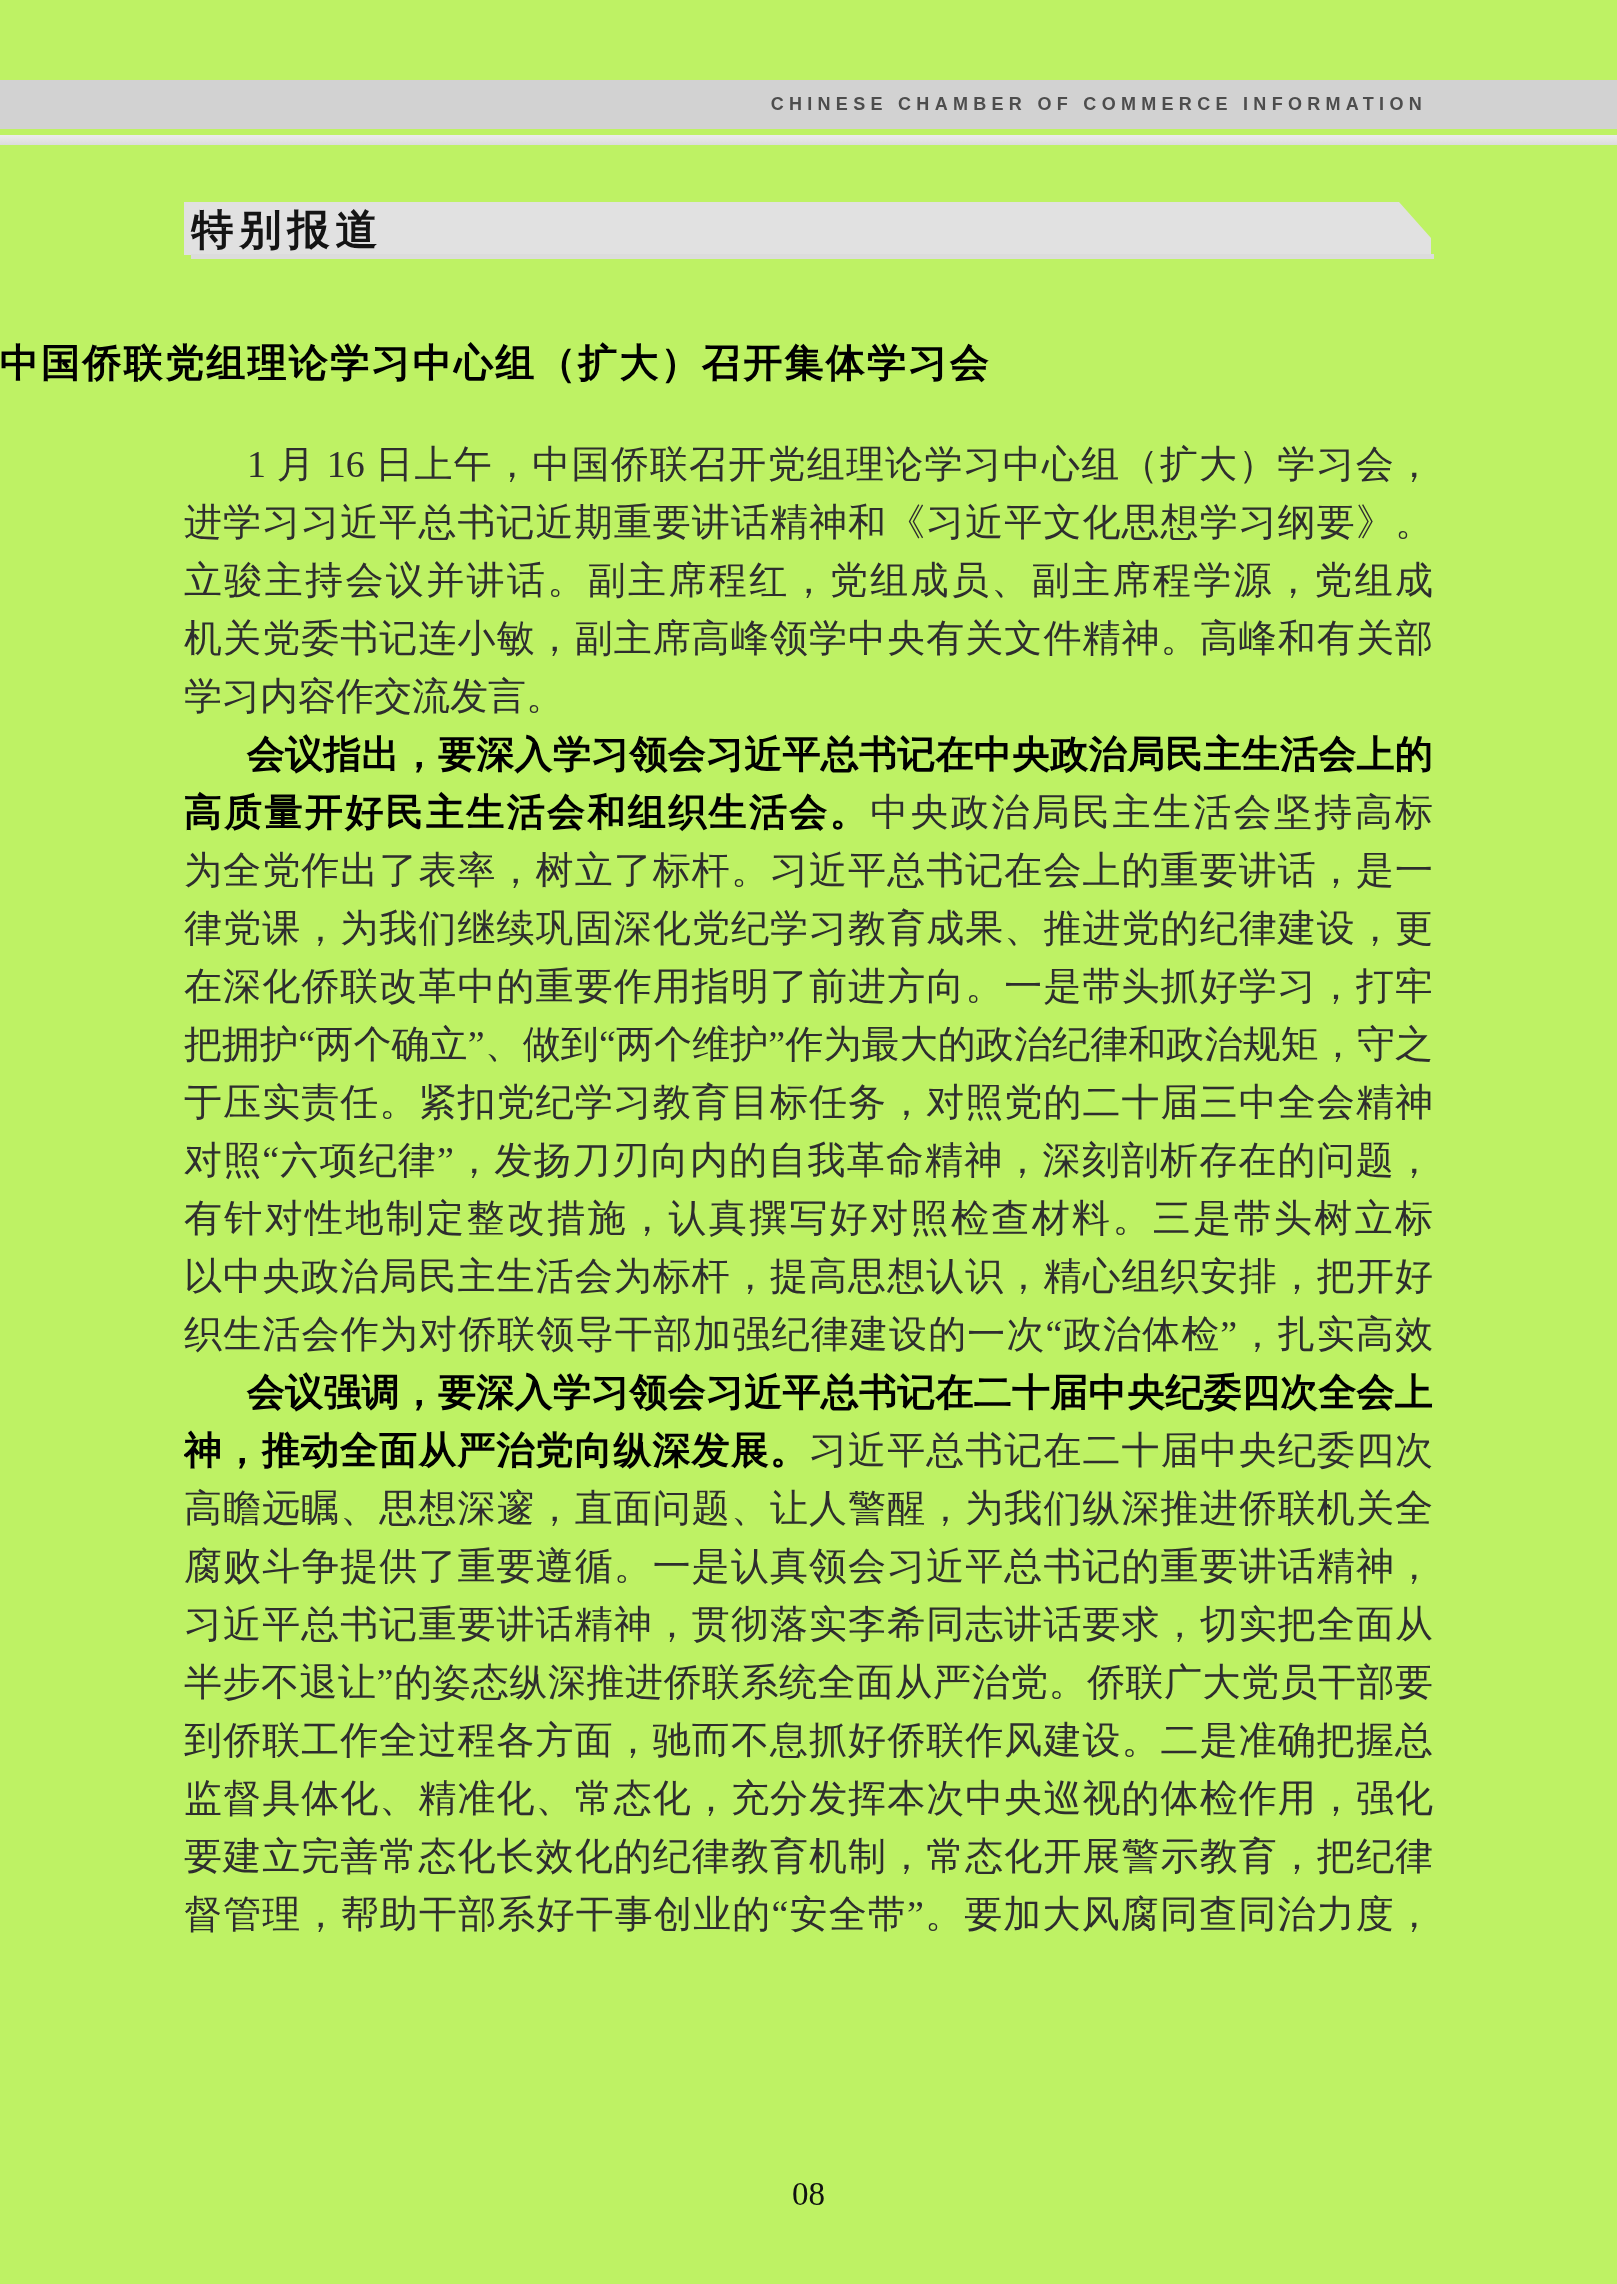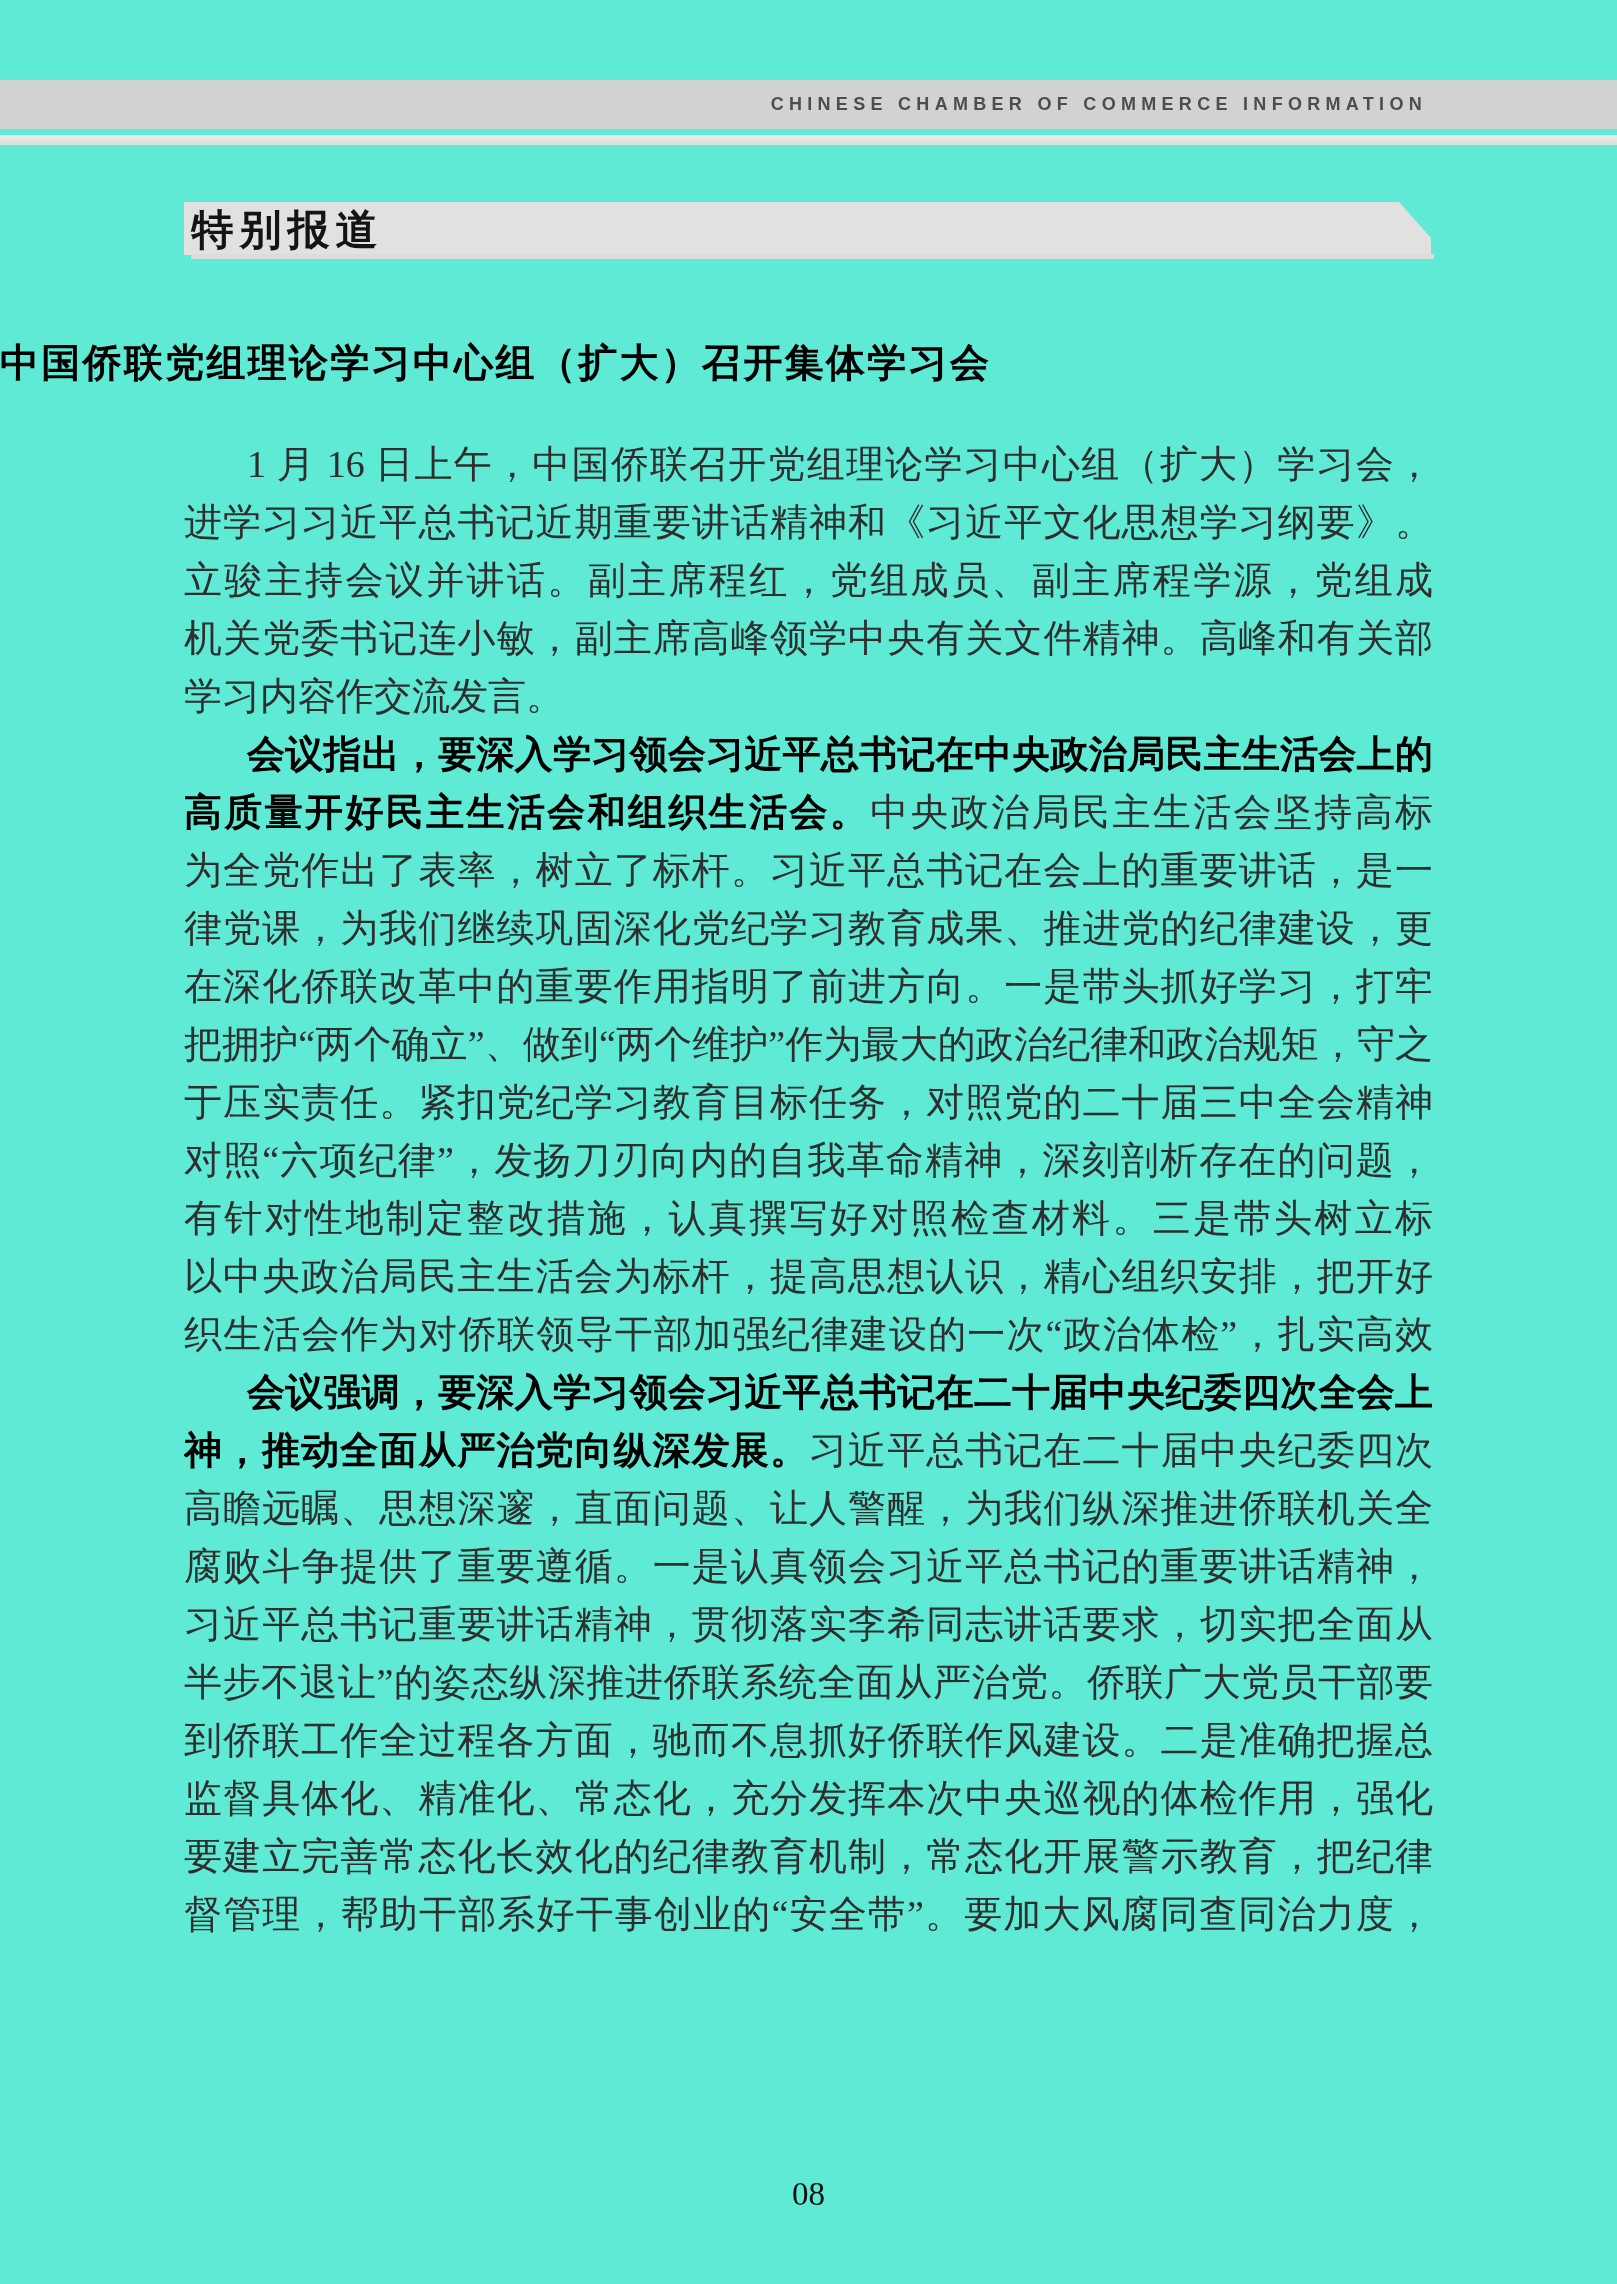--- a/index.html
+++ b/index.html
@@ -1,16 +1,16 @@
 <!DOCTYPE html>
 <html style="font-size:12px"><head>
 <meta charset="utf-8">
 <style>
   html,body{margin:0;padding:0;background:#ffffff;}
-  .page{position:relative;width:1617px;height:2284px;background:#5eead4;overflow:hidden;
+  .page{position:relative;width:1617px;height:2284px;background:#bef264;overflow:hidden;
         font-family:"Liberation Serif", serif;}
 
   .header-bar{position:absolute;top:80px;left:0;width:1617px;height:49px;background:#d2d2d2;
               display:flex;align-items:center;justify-content:flex-end;
               padding-right:190px;box-sizing:border-box;}
   .header-text{font-family:"Liberation Sans", sans-serif;font-size:18px;font-weight:600;
                letter-spacing:5.3px;color:#4d4d4d;white-space:nowrap;}
   .accent-band{position:absolute;top:135px;left:0;width:1617px;height:9.8px;
                background:linear-gradient(#ececec,#dcdcdc);}
 

